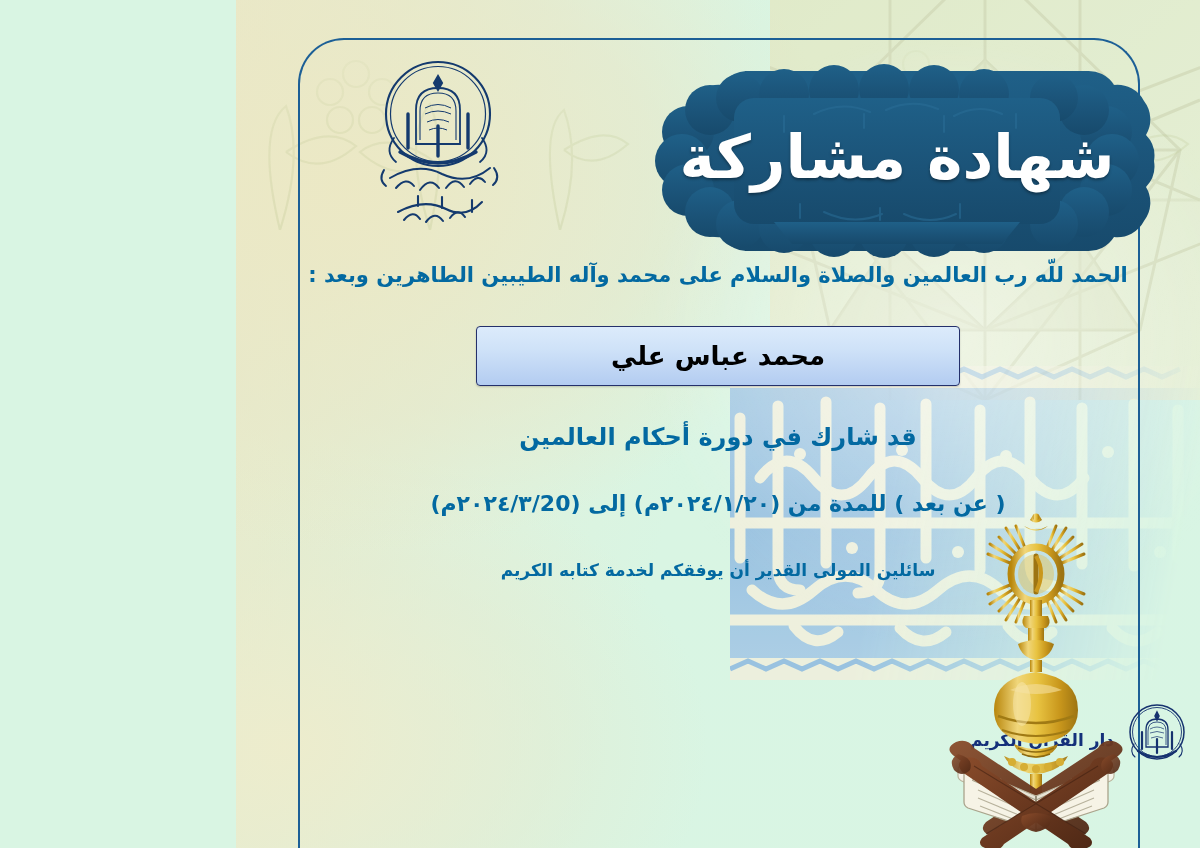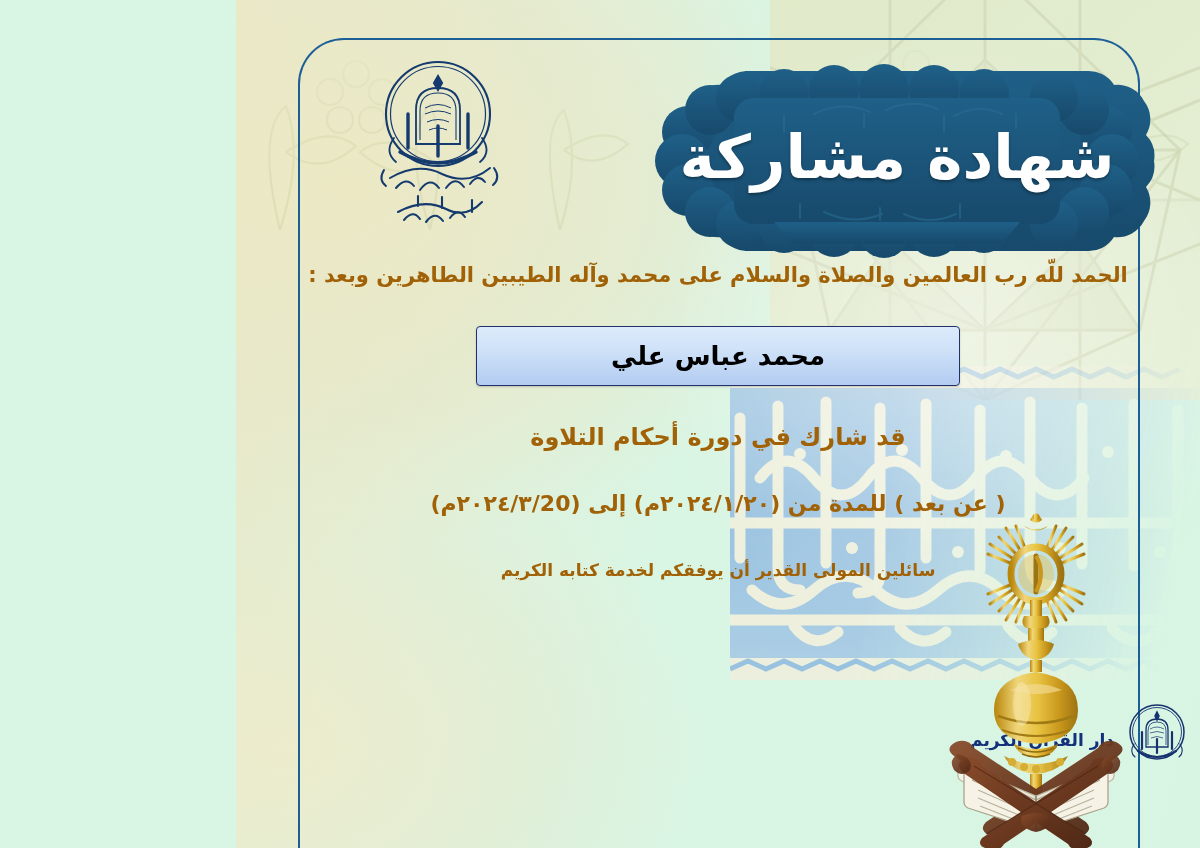--- a/index.html
+++ b/index.html
@@ -95,21 +95,21 @@
 
   
   .body-col{
     position:absolute;left:0;right:0;top:262px;
     text-align:center;
     color:#1d1d8e;
   }
   .line{
     font-family:"DejaVu Sans","Liberation Sans",sans-serif;
     font-weight:bold;
-    color:#a16207;
+    color:#0369a1;
     line-height:1.25;
     white-space:nowrap;
   }
   .line-1{font-size:21px;margin:0 0 38px 0;}
   .line-2{font-size:21px;margin:0 0 36px 0;}
   .line-3{font-size:22px;letter-spacing:1.2px;margin:0 0 26px 0;}
 
   
   .name-box-wrap{display:flex;justify-content:center;margin:0 0 36px 0;}
   .name-box{
@@ -428,21 +428,21 @@
     <p class="line line-1">الحمد للّه رب العالمين والصلاة والسلام على محمد وآله الطيبين الطاهرين وبعد :</p>
 
 
 
     <div class="name-box-wrap">
       <div class="name-box">
         <span class="name-text">محمد عباس علي</span>
       </div>
     </div>
 
-    <p class="line line-4">قد شارك في دورة أحكام التلاوة</p>
+    <p class="line line-4">قد شارك في دورة أحكام العالمين</p>
 
     <p class="line line-5">( عن بعد ) للمدة من (٢٠٢٤/١/٢٠م) إلى (٢٠٢٤/٣/20م)</p>
 
     <p class="line line-6">سائلين المولى القدير أن يوفقكم لخدمة كتابه الكريم</p>
   </div>
 
   <div class="emblem-bottom">
     <div class="seal">
       <svg viewBox="0 0 86 74">
         <g stroke="#16326f" fill="none" stroke-width="1.5">

